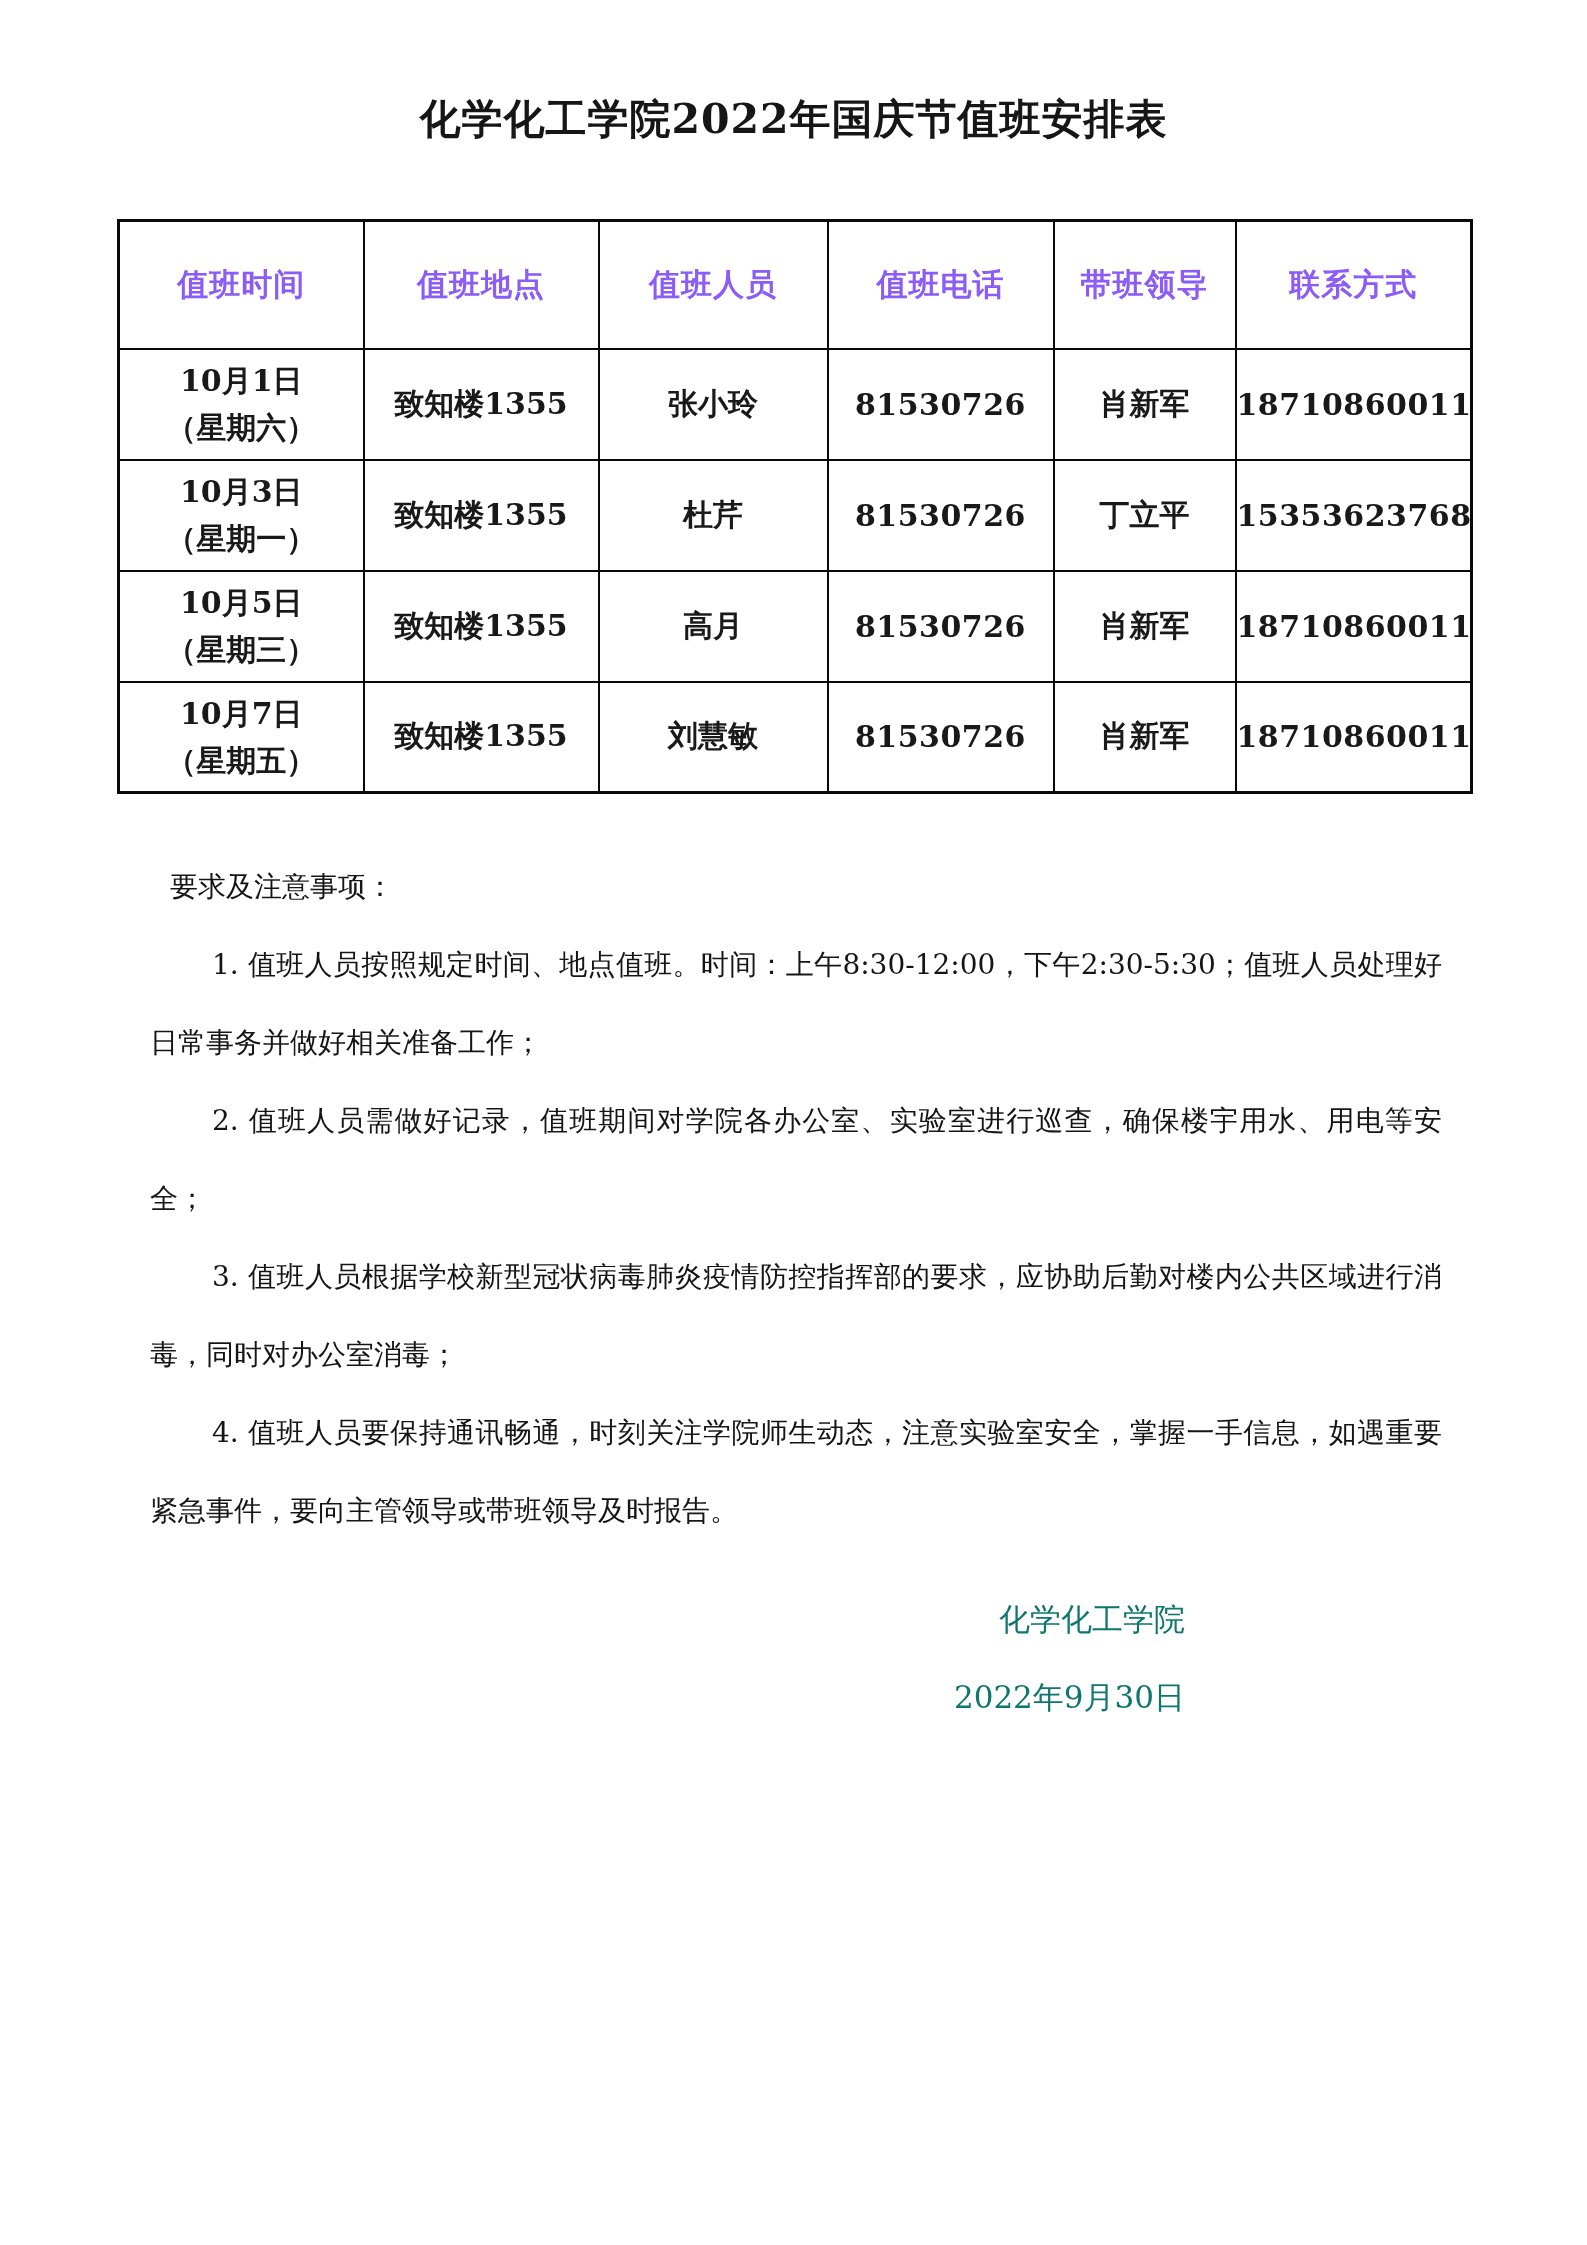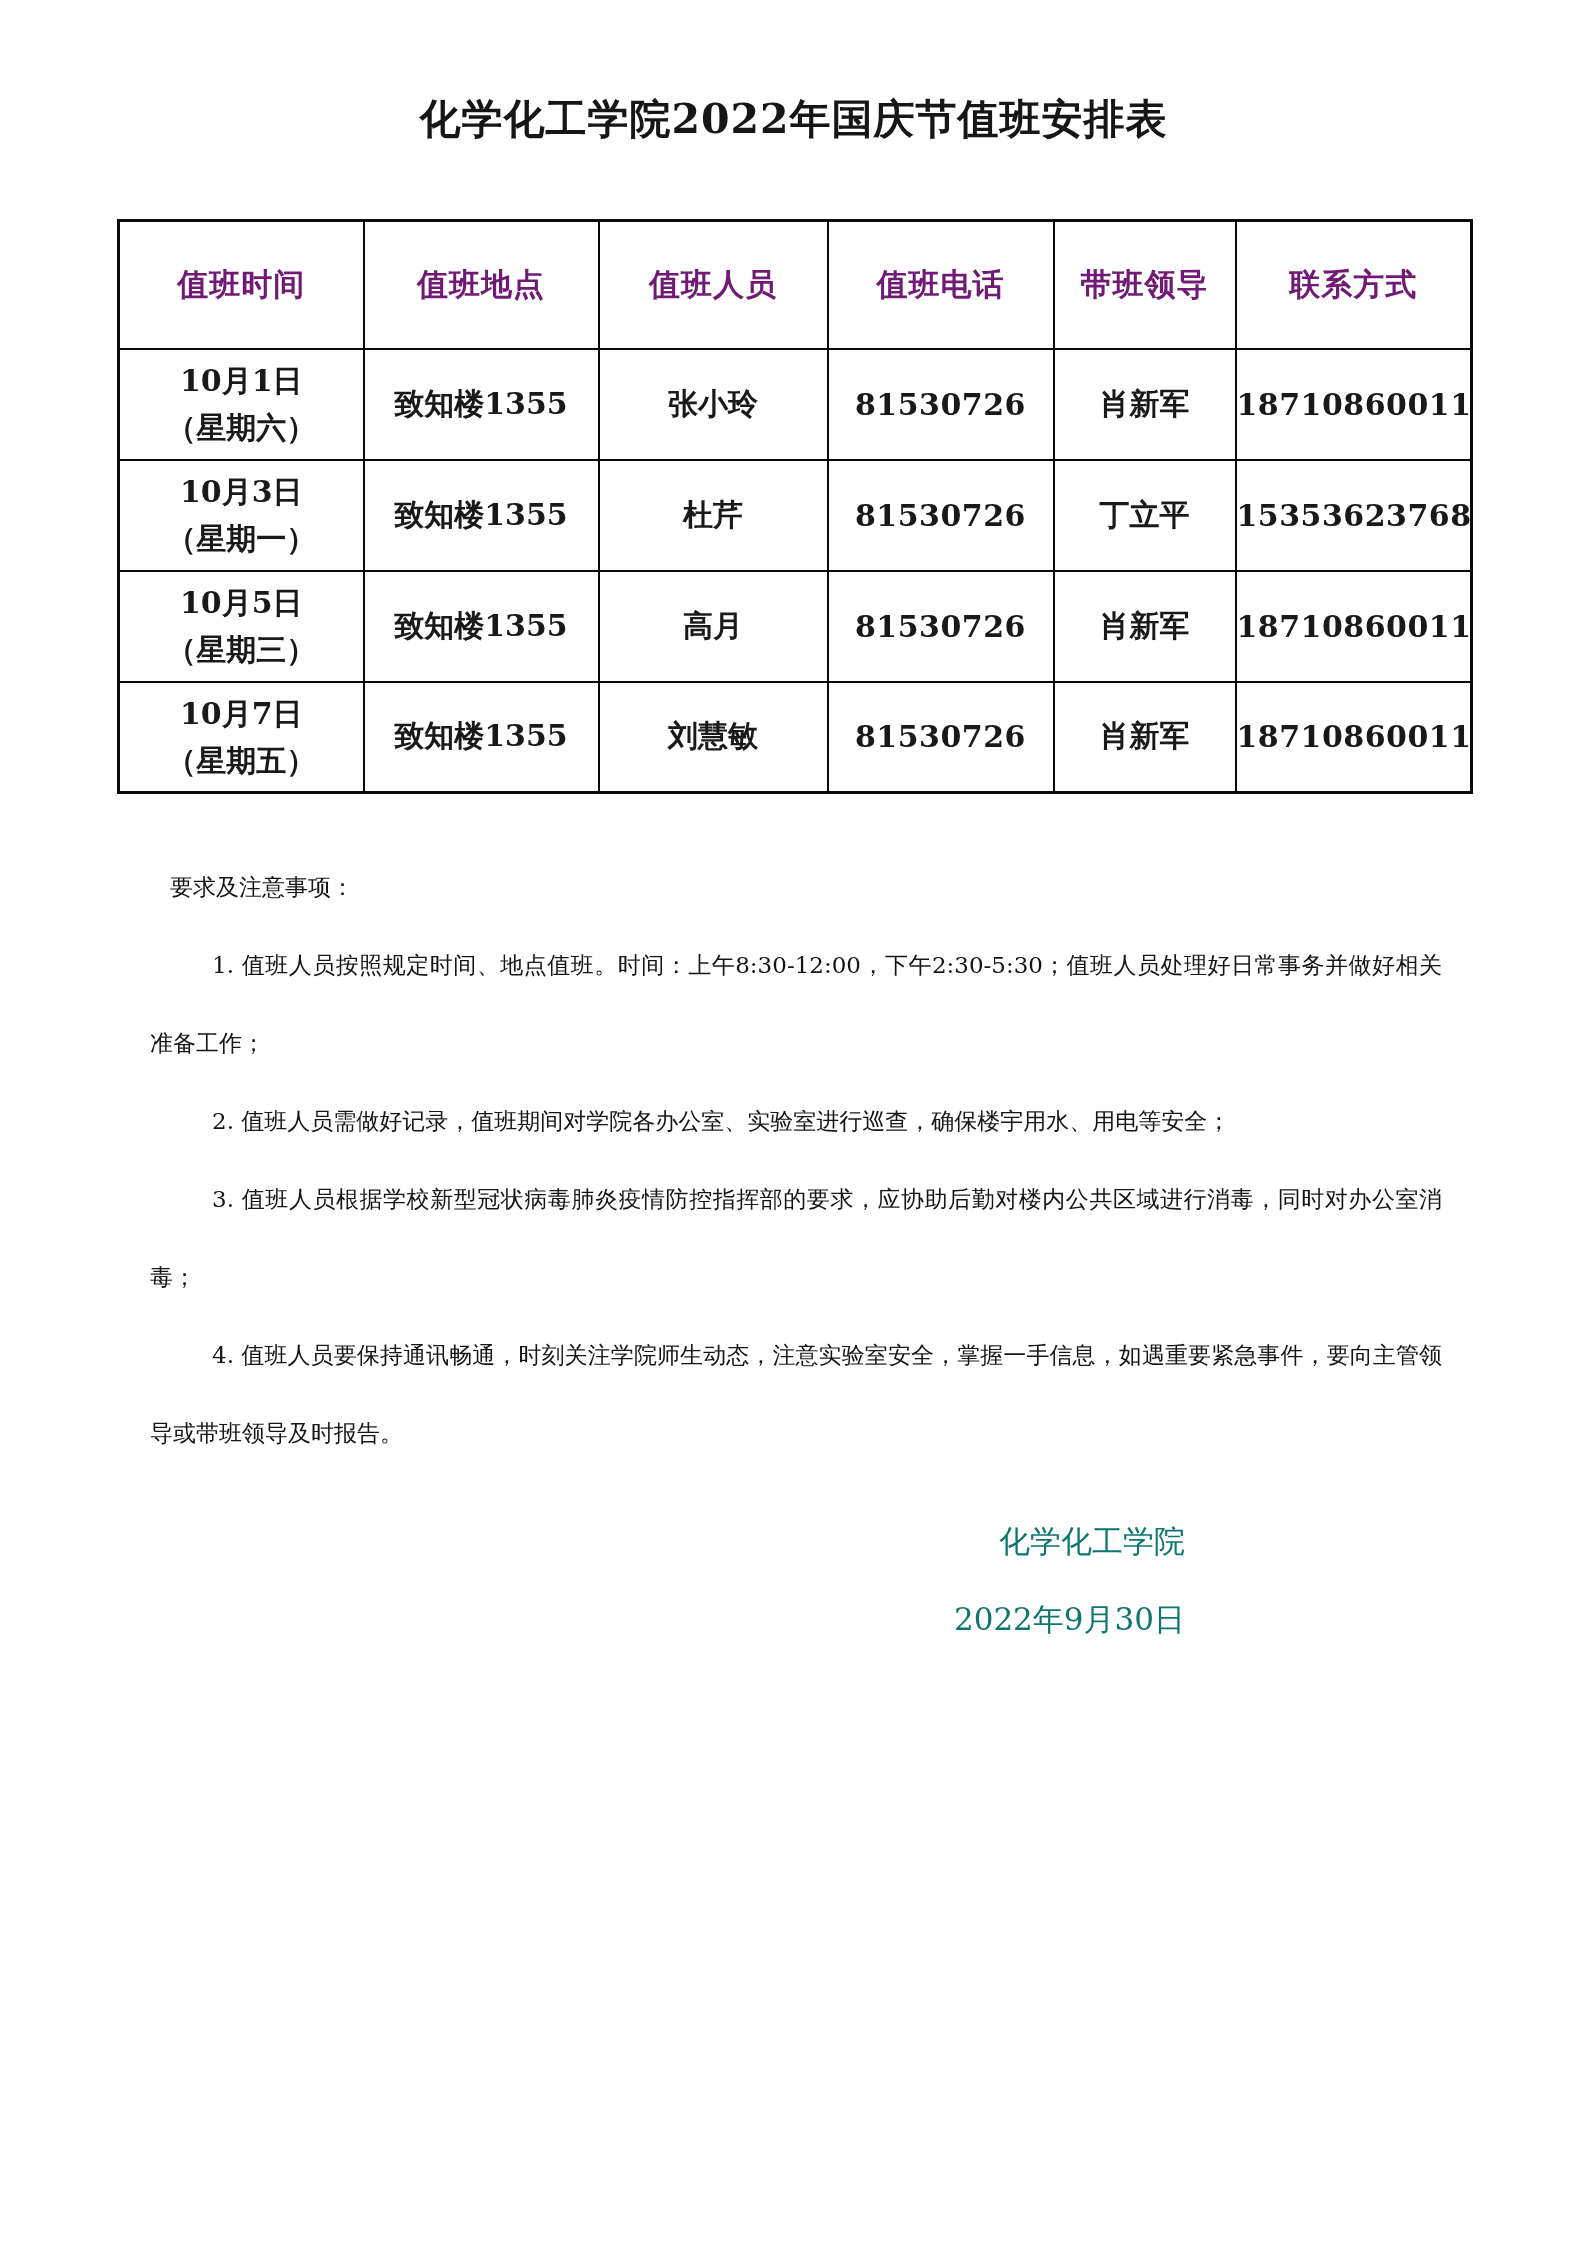--- a/index.html
+++ b/index.html
@@ -46,37 +46,37 @@
     vertical-align: middle;
     padding: 0;
     overflow: hidden;
   }
   table.duty-table thead tr { height: 128px; }
   table.duty-table tbody tr { height: 111px; font-weight: bold; }
   table.duty-table th {
     font-family: "Liberation Sans", "DejaVu Sans", sans-serif;
     font-weight: 700;
     font-size: 31px;
-    color: #701a75;
+    color: #8b5cf6;
     letter-spacing: 1px;
   }
   table.duty-table td {
     font-size: 30px;
     color: #191919;
   }
   td.c-num { font-size: 32px; letter-spacing: 0.5px; }
   .date-line {
     display: block;
     line-height: 47px;
   }
   .notes {
     margin-left: 150px;
     margin-top: 54px;
     width: 1292px;
-    font-size: 23px;
+    font-size: 28px;
     line-height: 78px;
     color: #151515;
     text-align: justify;
   }
   .notes-heading {
     margin-left: 20px;
     text-align: left;
   }
   .note {
     margin: 0;

